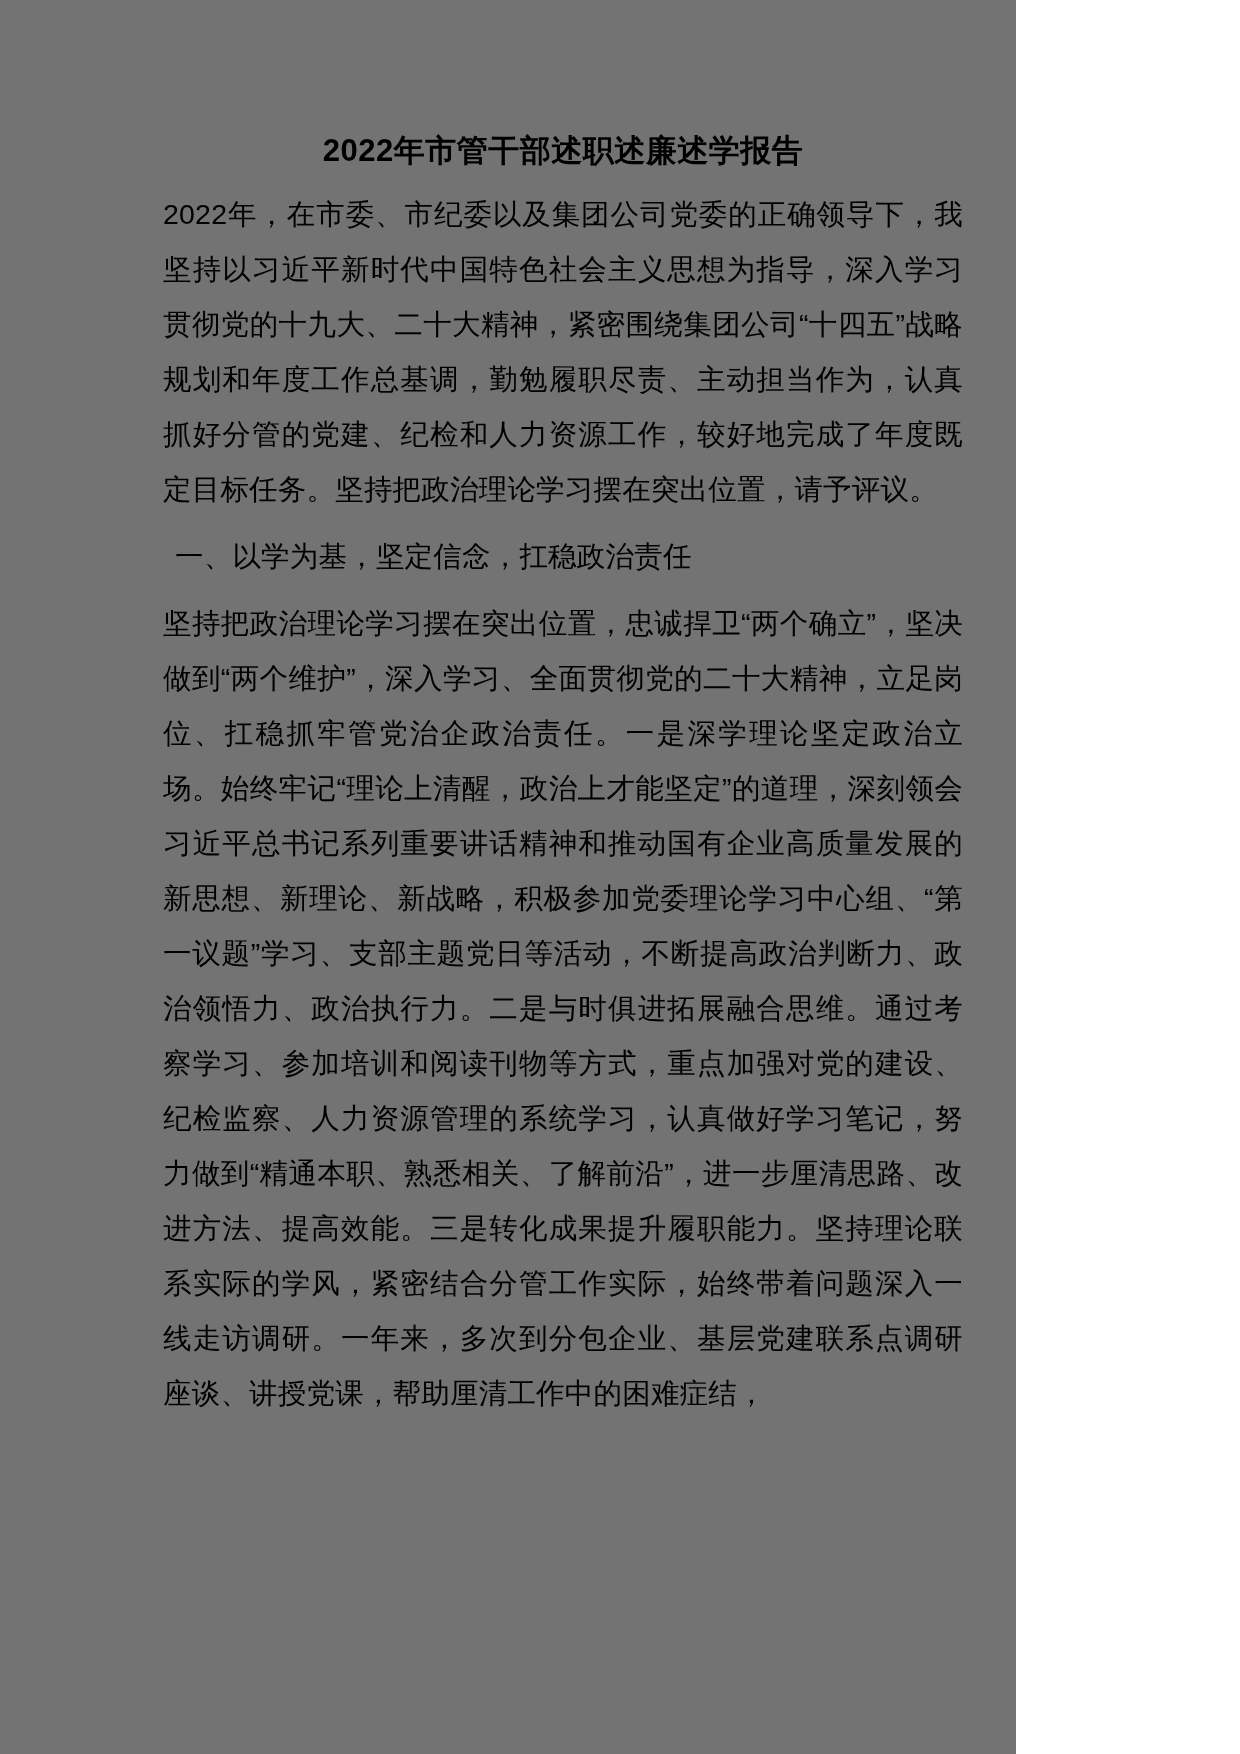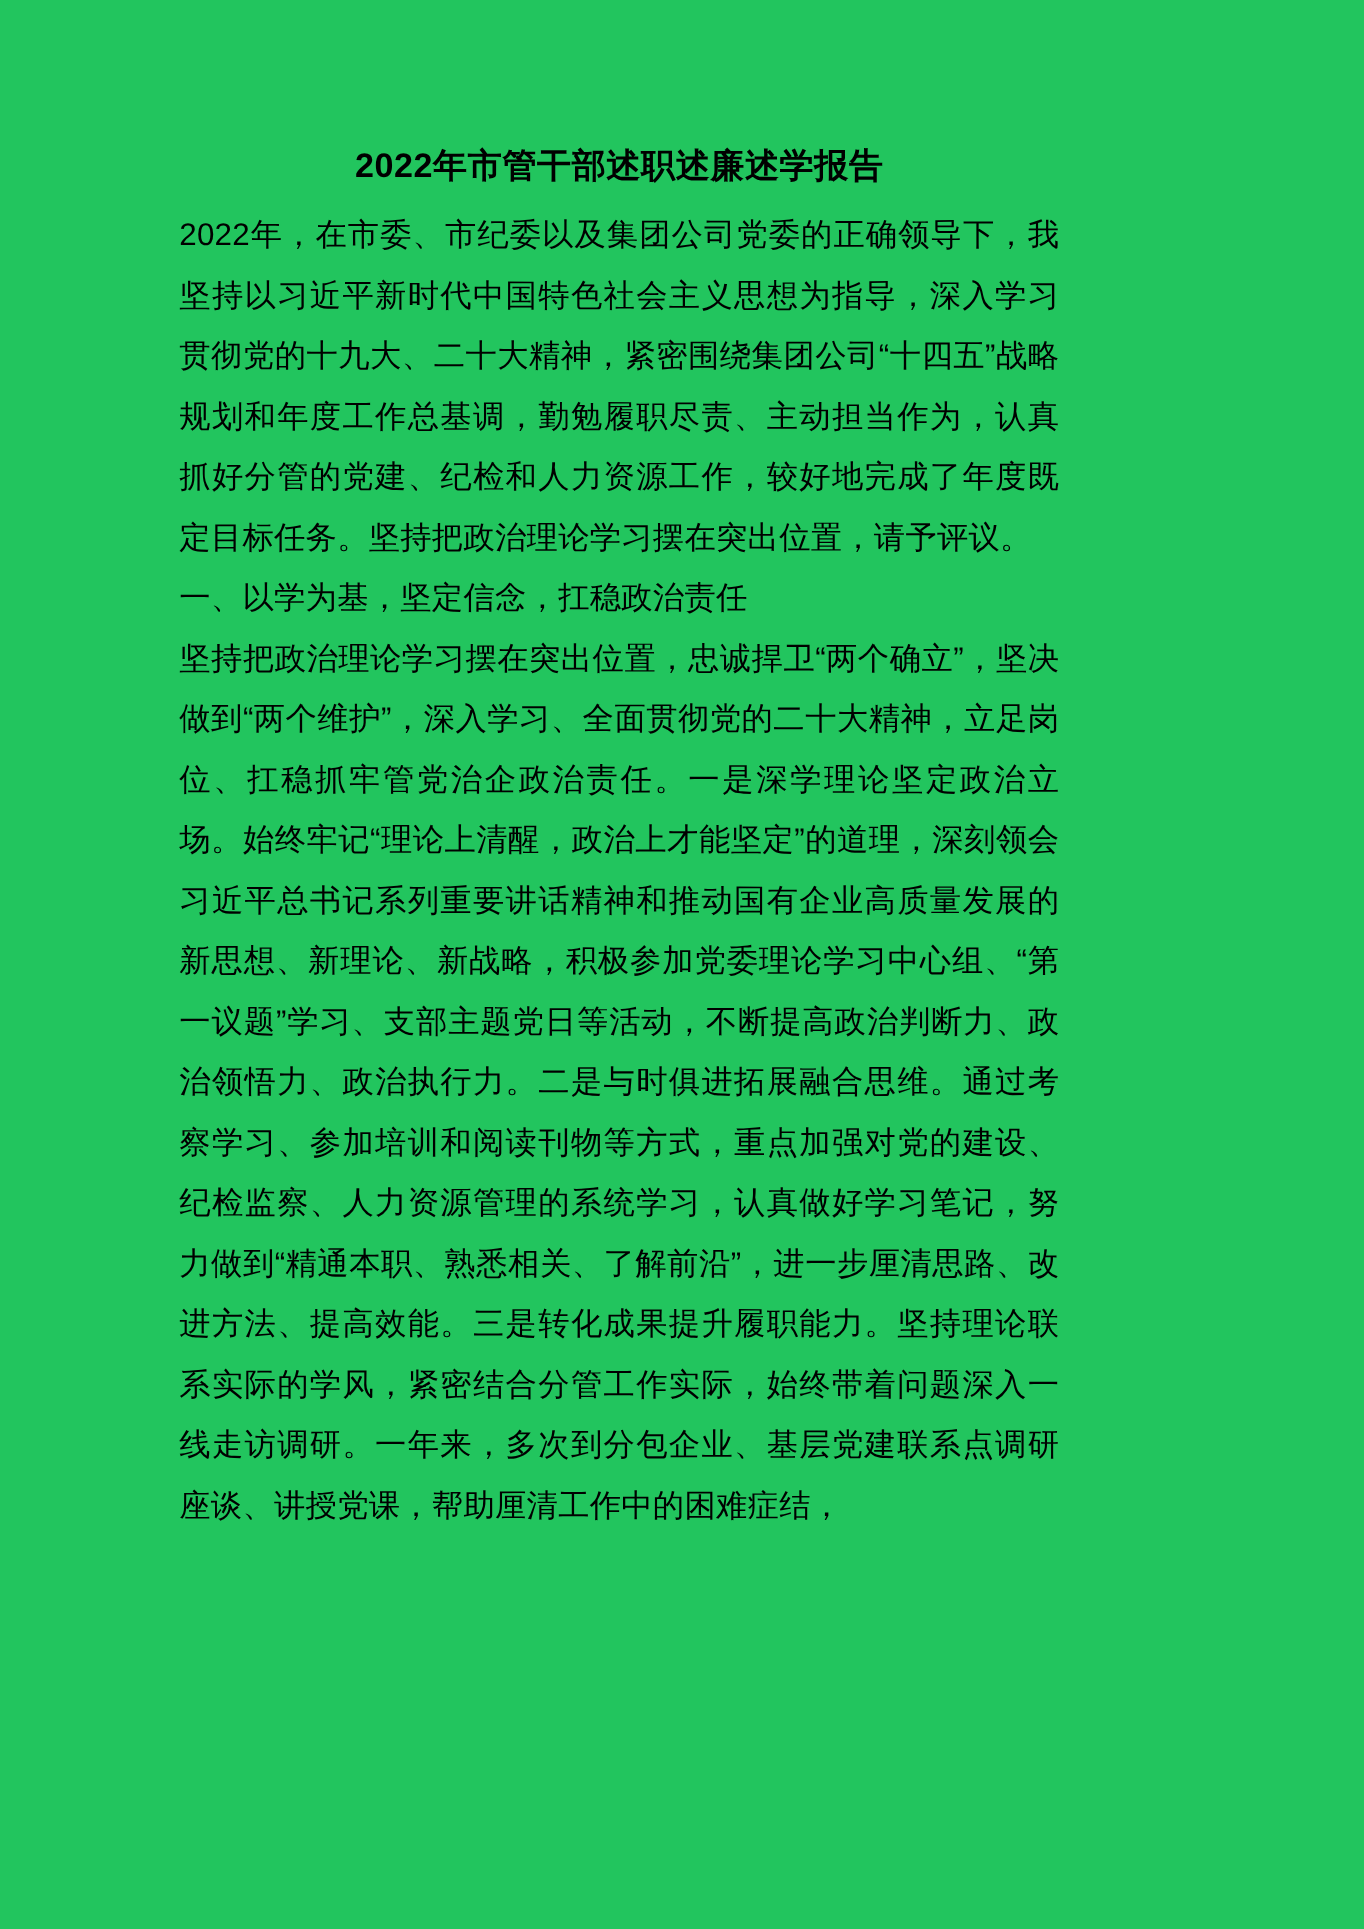--- a/index.html
+++ b/index.html
@@ -2,23 +2,23 @@
 <html><head>
 <meta charset="utf-8">
 <style>
   html, body {
     margin: 0;
     padding: 0;
     background: #ffffff;
   }
   .page {
     position: relative;
-    width: 1240px;
+    width: 1016px;
     height: 1754px;
-    background: #22c55e;
+    background: #737373;
     box-sizing: border-box;
     overflow: hidden;
     font-family: "Liberation Sans", "DejaVu Sans", sans-serif;
   }
   .content {
     position: absolute;
     left: 163px;
     top: 128px;
     width: 800px;
   }
@@ -40,21 +40,21 @@
     padding: 0;
     text-align: justify;
     text-justify: inter-ideograph;
     letter-spacing: 0.2px;
     word-break: break-all;
   }
   .section-heading {
     font-size: 28.5px;
     color: #000000;
     line-height: 55px;
-    margin: 0;
+    margin: 12px;
     padding: 0;
     text-align: left;
     letter-spacing: 0.2px;
   }
 </style>
 </head>
 <body>
 
 <div class="page">
   <div class="content">

